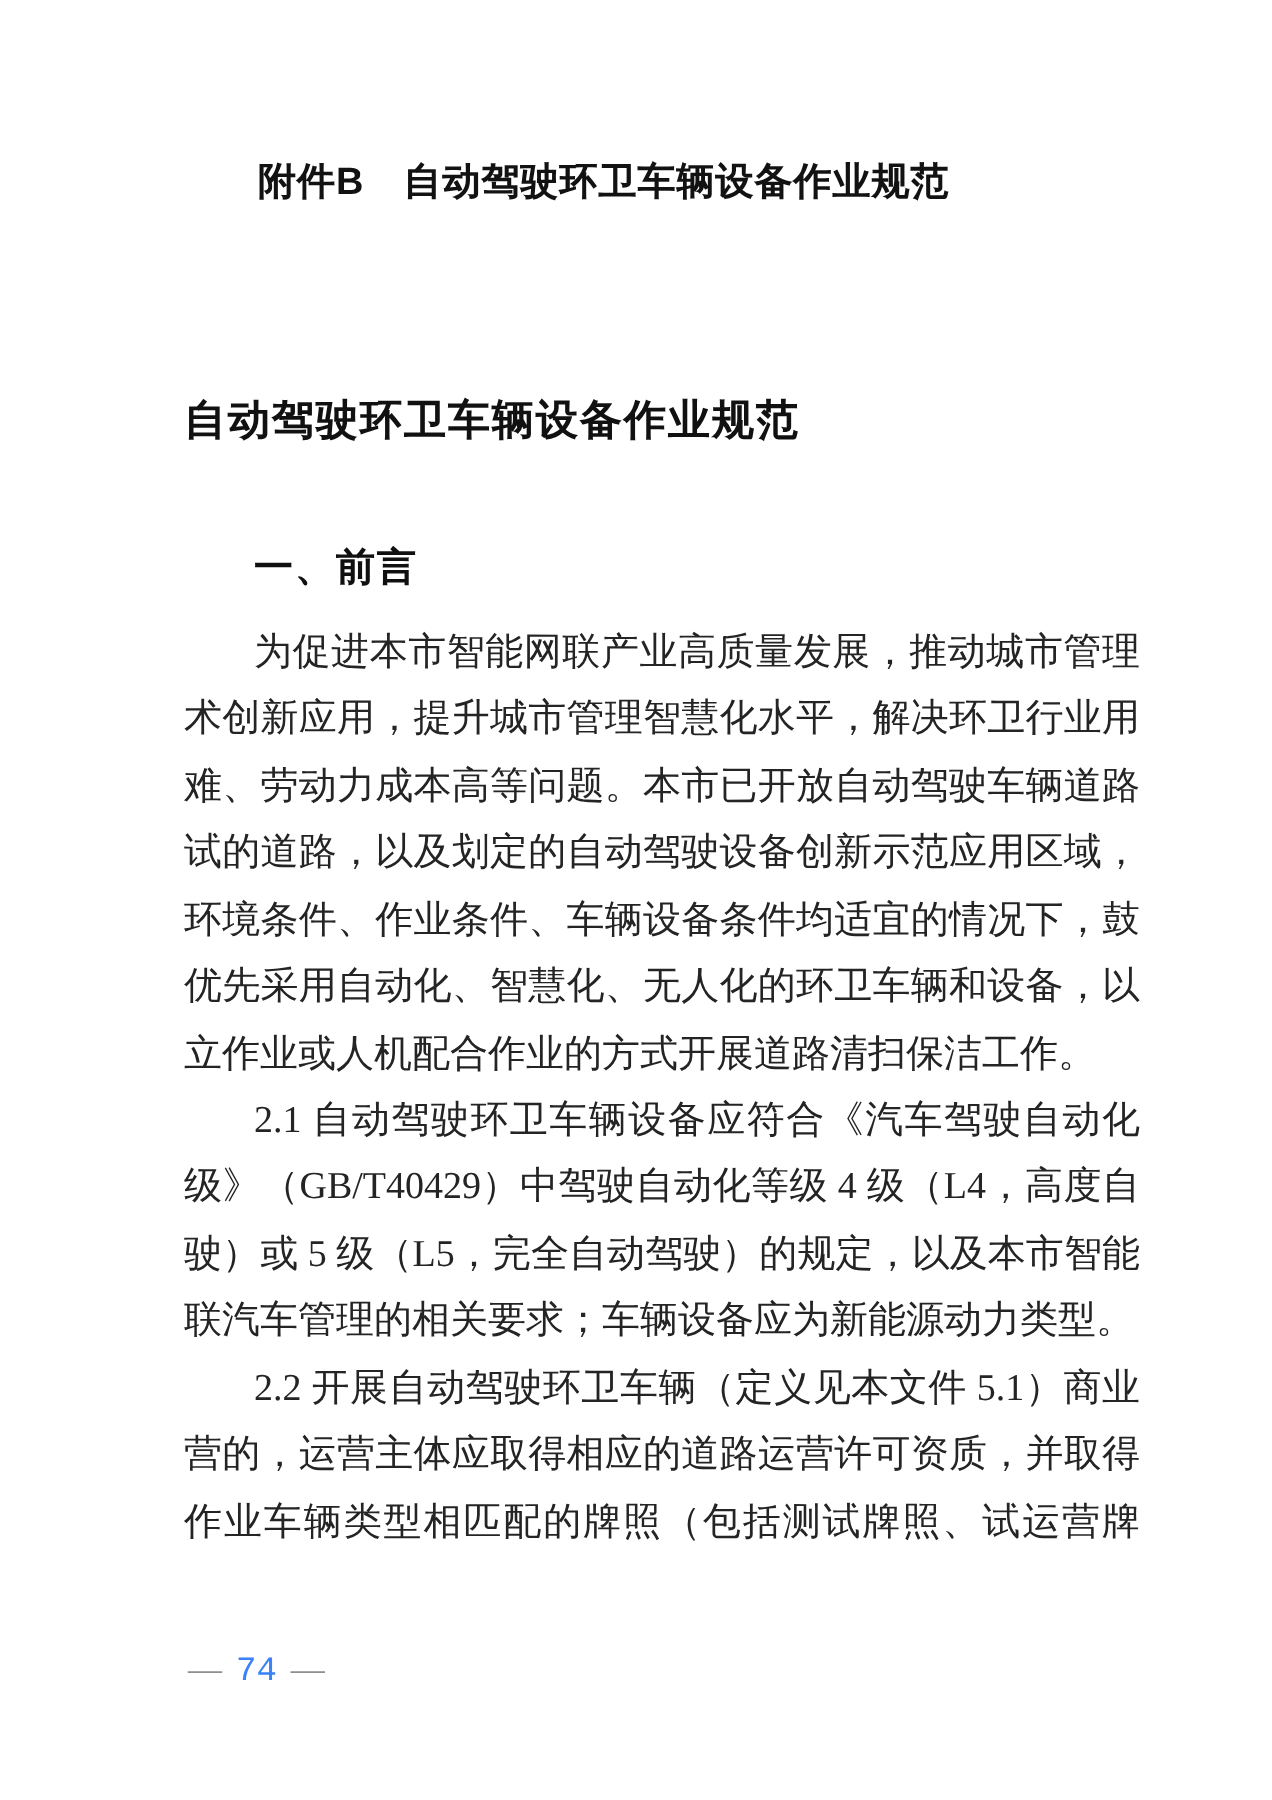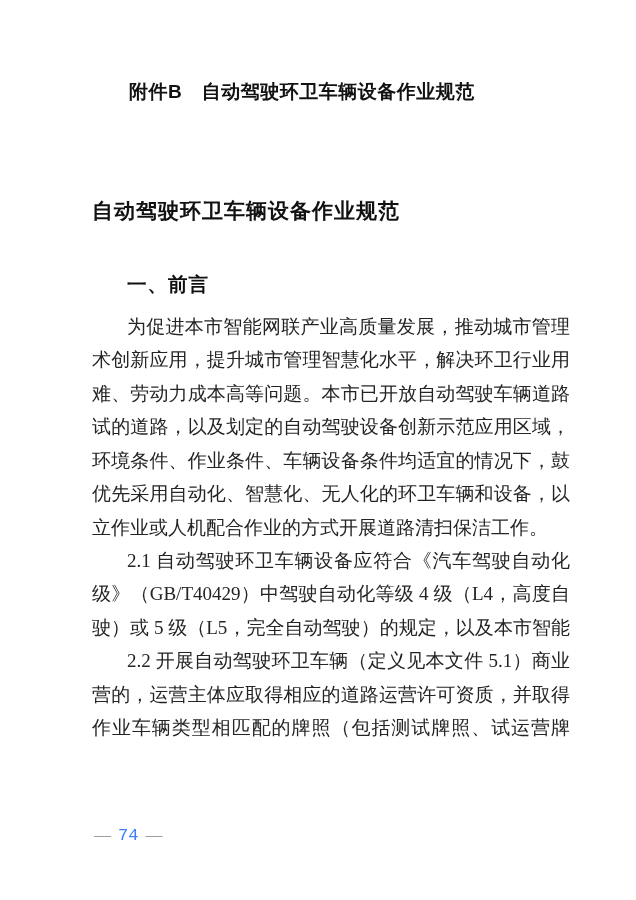--- a/index.html
+++ b/index.html
@@ -108,20 +108,21 @@
       <div class="line indent">为促进本市智能网联产业高质量发展，推动城市管理技</div>
       <div class="line">术创新应用，提升城市管理智慧化水平，解决环卫行业用工</div>
       <div class="line">难、劳动力成本高等问题。本市已开放自动驾驶车辆道路测</div>
       <div class="line">试的道路，以及划定的自动驾驶设备创新示范应用区域，在</div>
       <div class="line">环境条件、作业条件、车辆设备条件均适宜的情况下，鼓励</div>
       <div class="line">优先采用自动化、智慧化、无人化的环卫车辆和设备，以独</div>
       <div class="line last">立作业或人机配合作业的方式开展道路清扫保洁工作。</div>
       <div class="line indent">2.1 自动驾驶环卫车辆设备应符合《汽车驾驶自动化分</div>
       <div class="line">级》（GB/T40429）中驾驶自动化等级 4 级（L4，高度自动驾</div>
       <div class="line">驶）或 5 级（L5，完全自动驾驶）的规定，以及本市智能网</div>
+      <div class="line last">联汽车管理的相关要求；车辆设备应为新能源动力类型。</div>
       <div class="line indent">2.2 开展自动驾驶环卫车辆（定义见本文件 5.1）商业运</div>
       <div class="line">营的，运营主体应取得相应的道路运营许可资质，并取得与</div>
       <div class="line">作业车辆类型相匹配的牌照（包括测试牌照、试运营牌照、</div>
     </div>
 
   <div class="footer">
     <span class="dash">—</span><span class="page-num">74</span><span class="dash">—</span>
   </div>
 
 </div>

